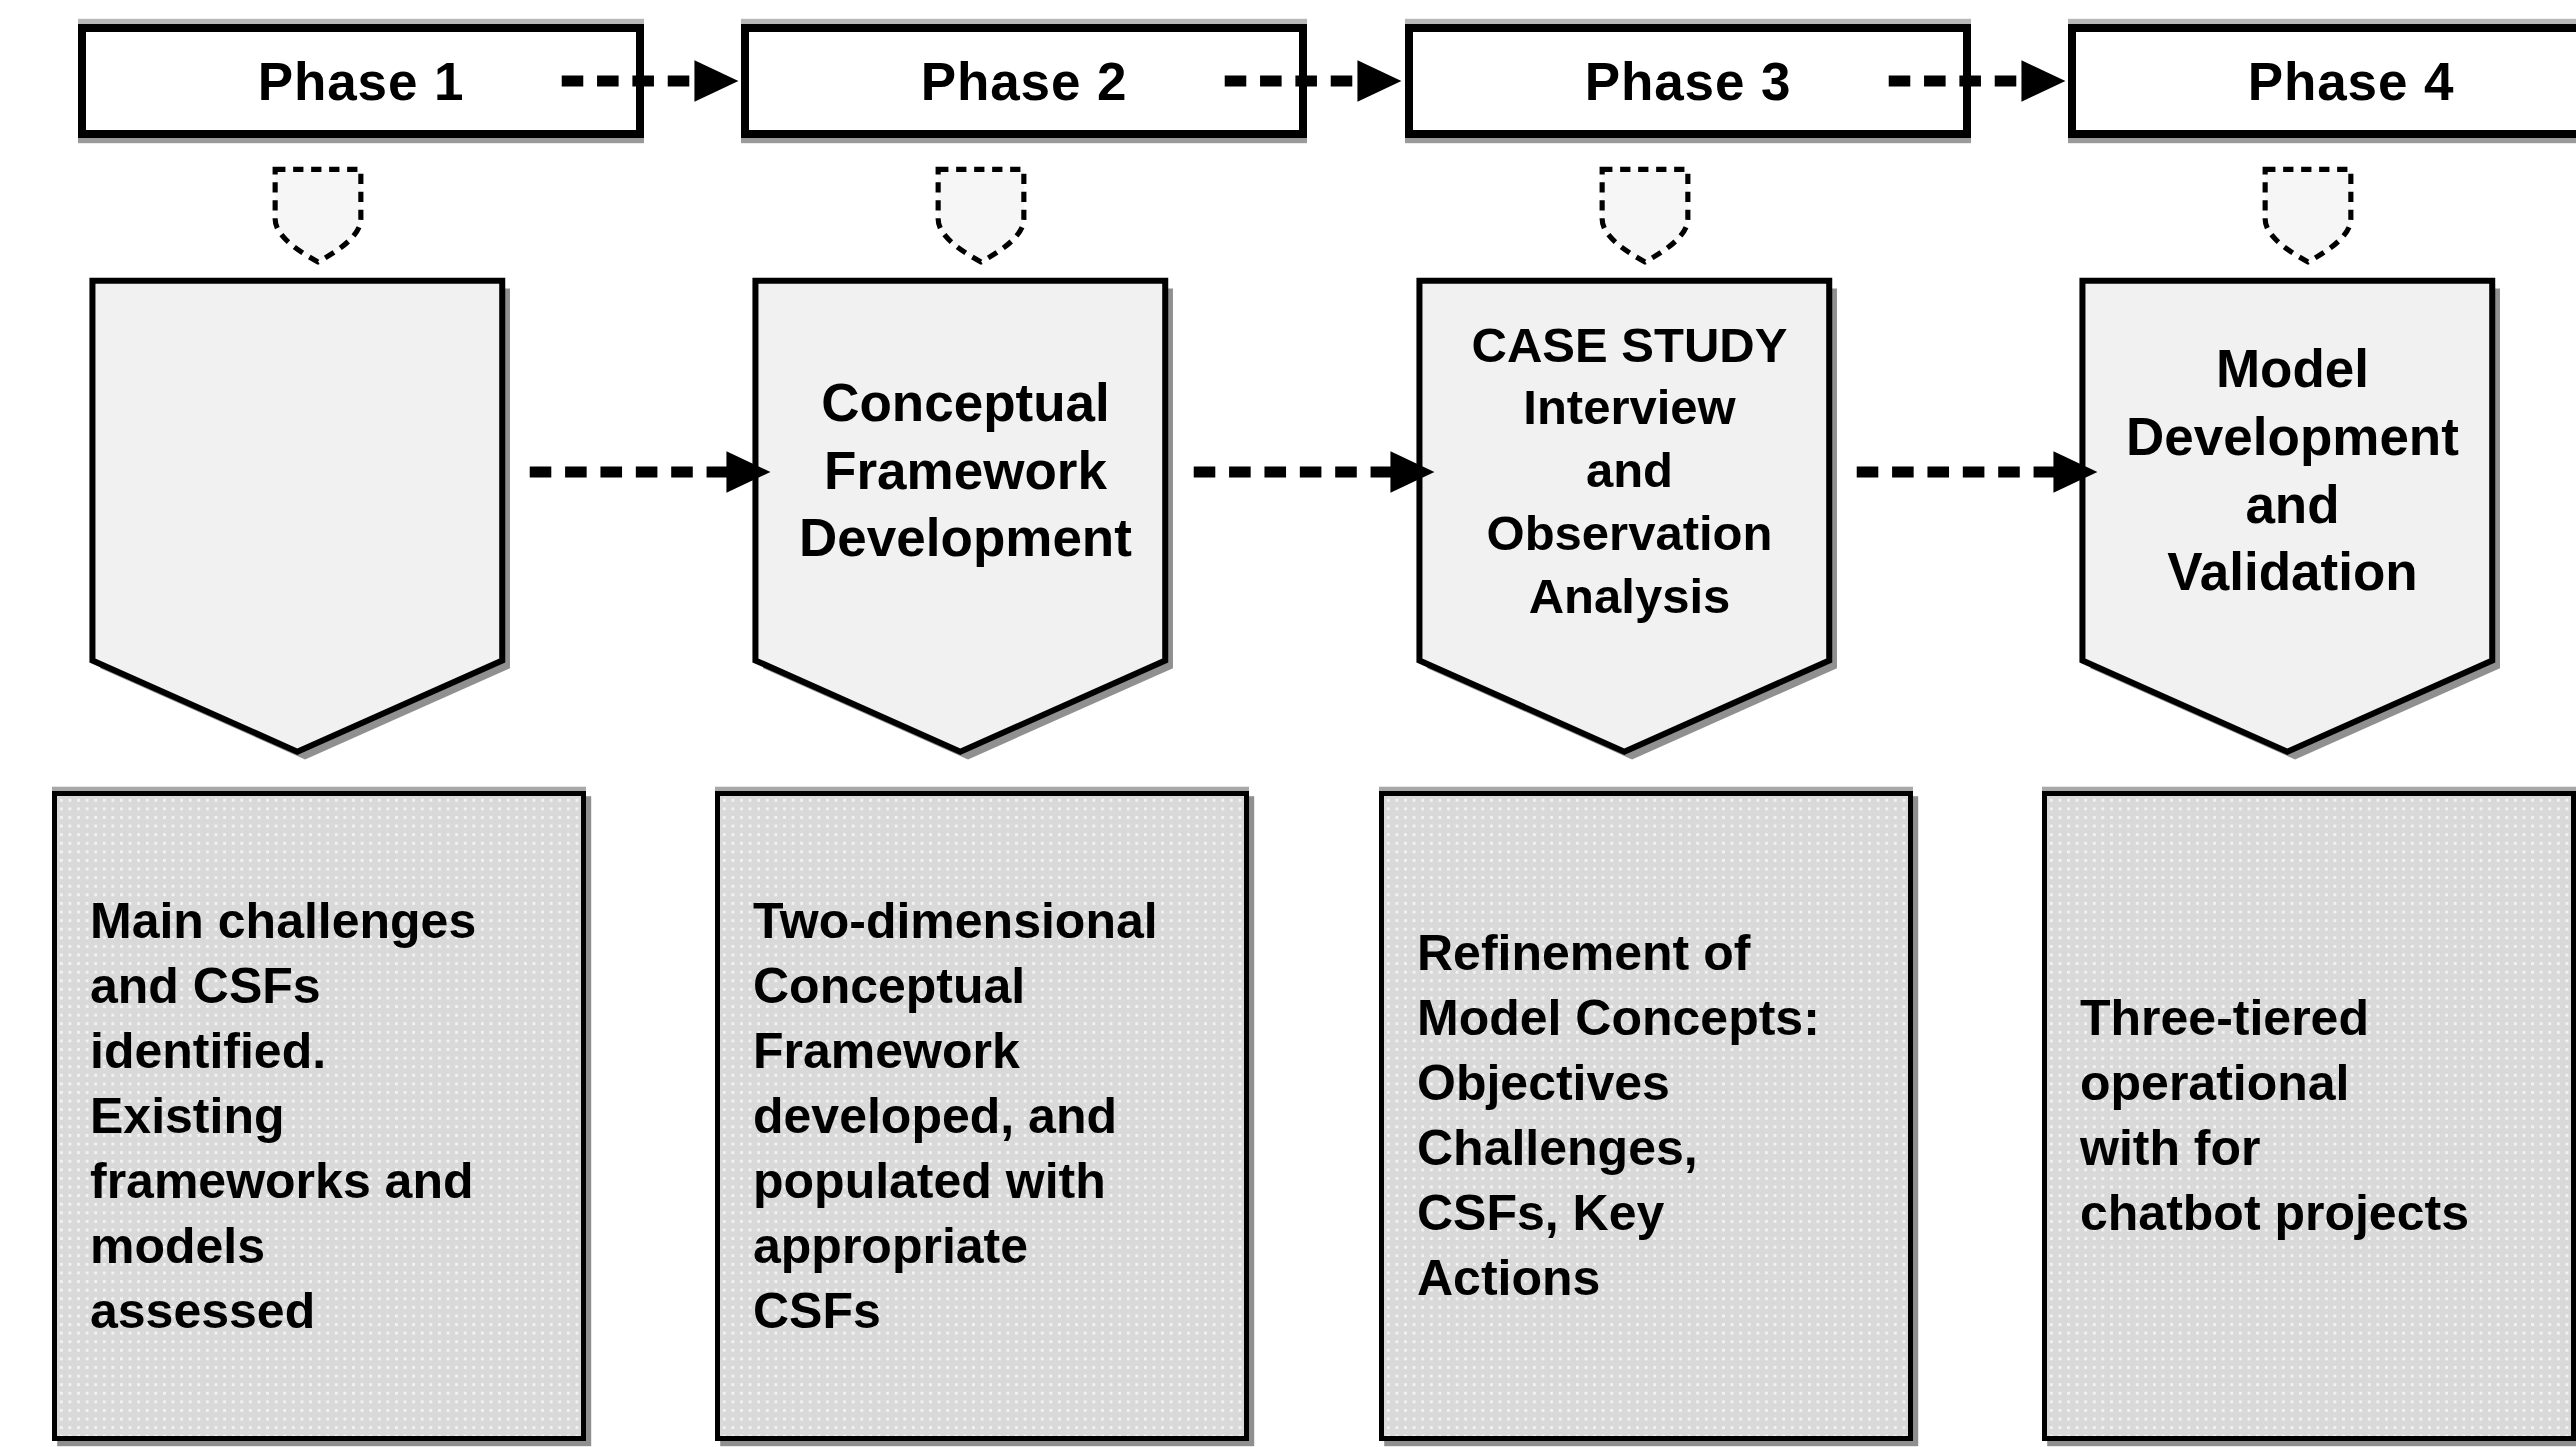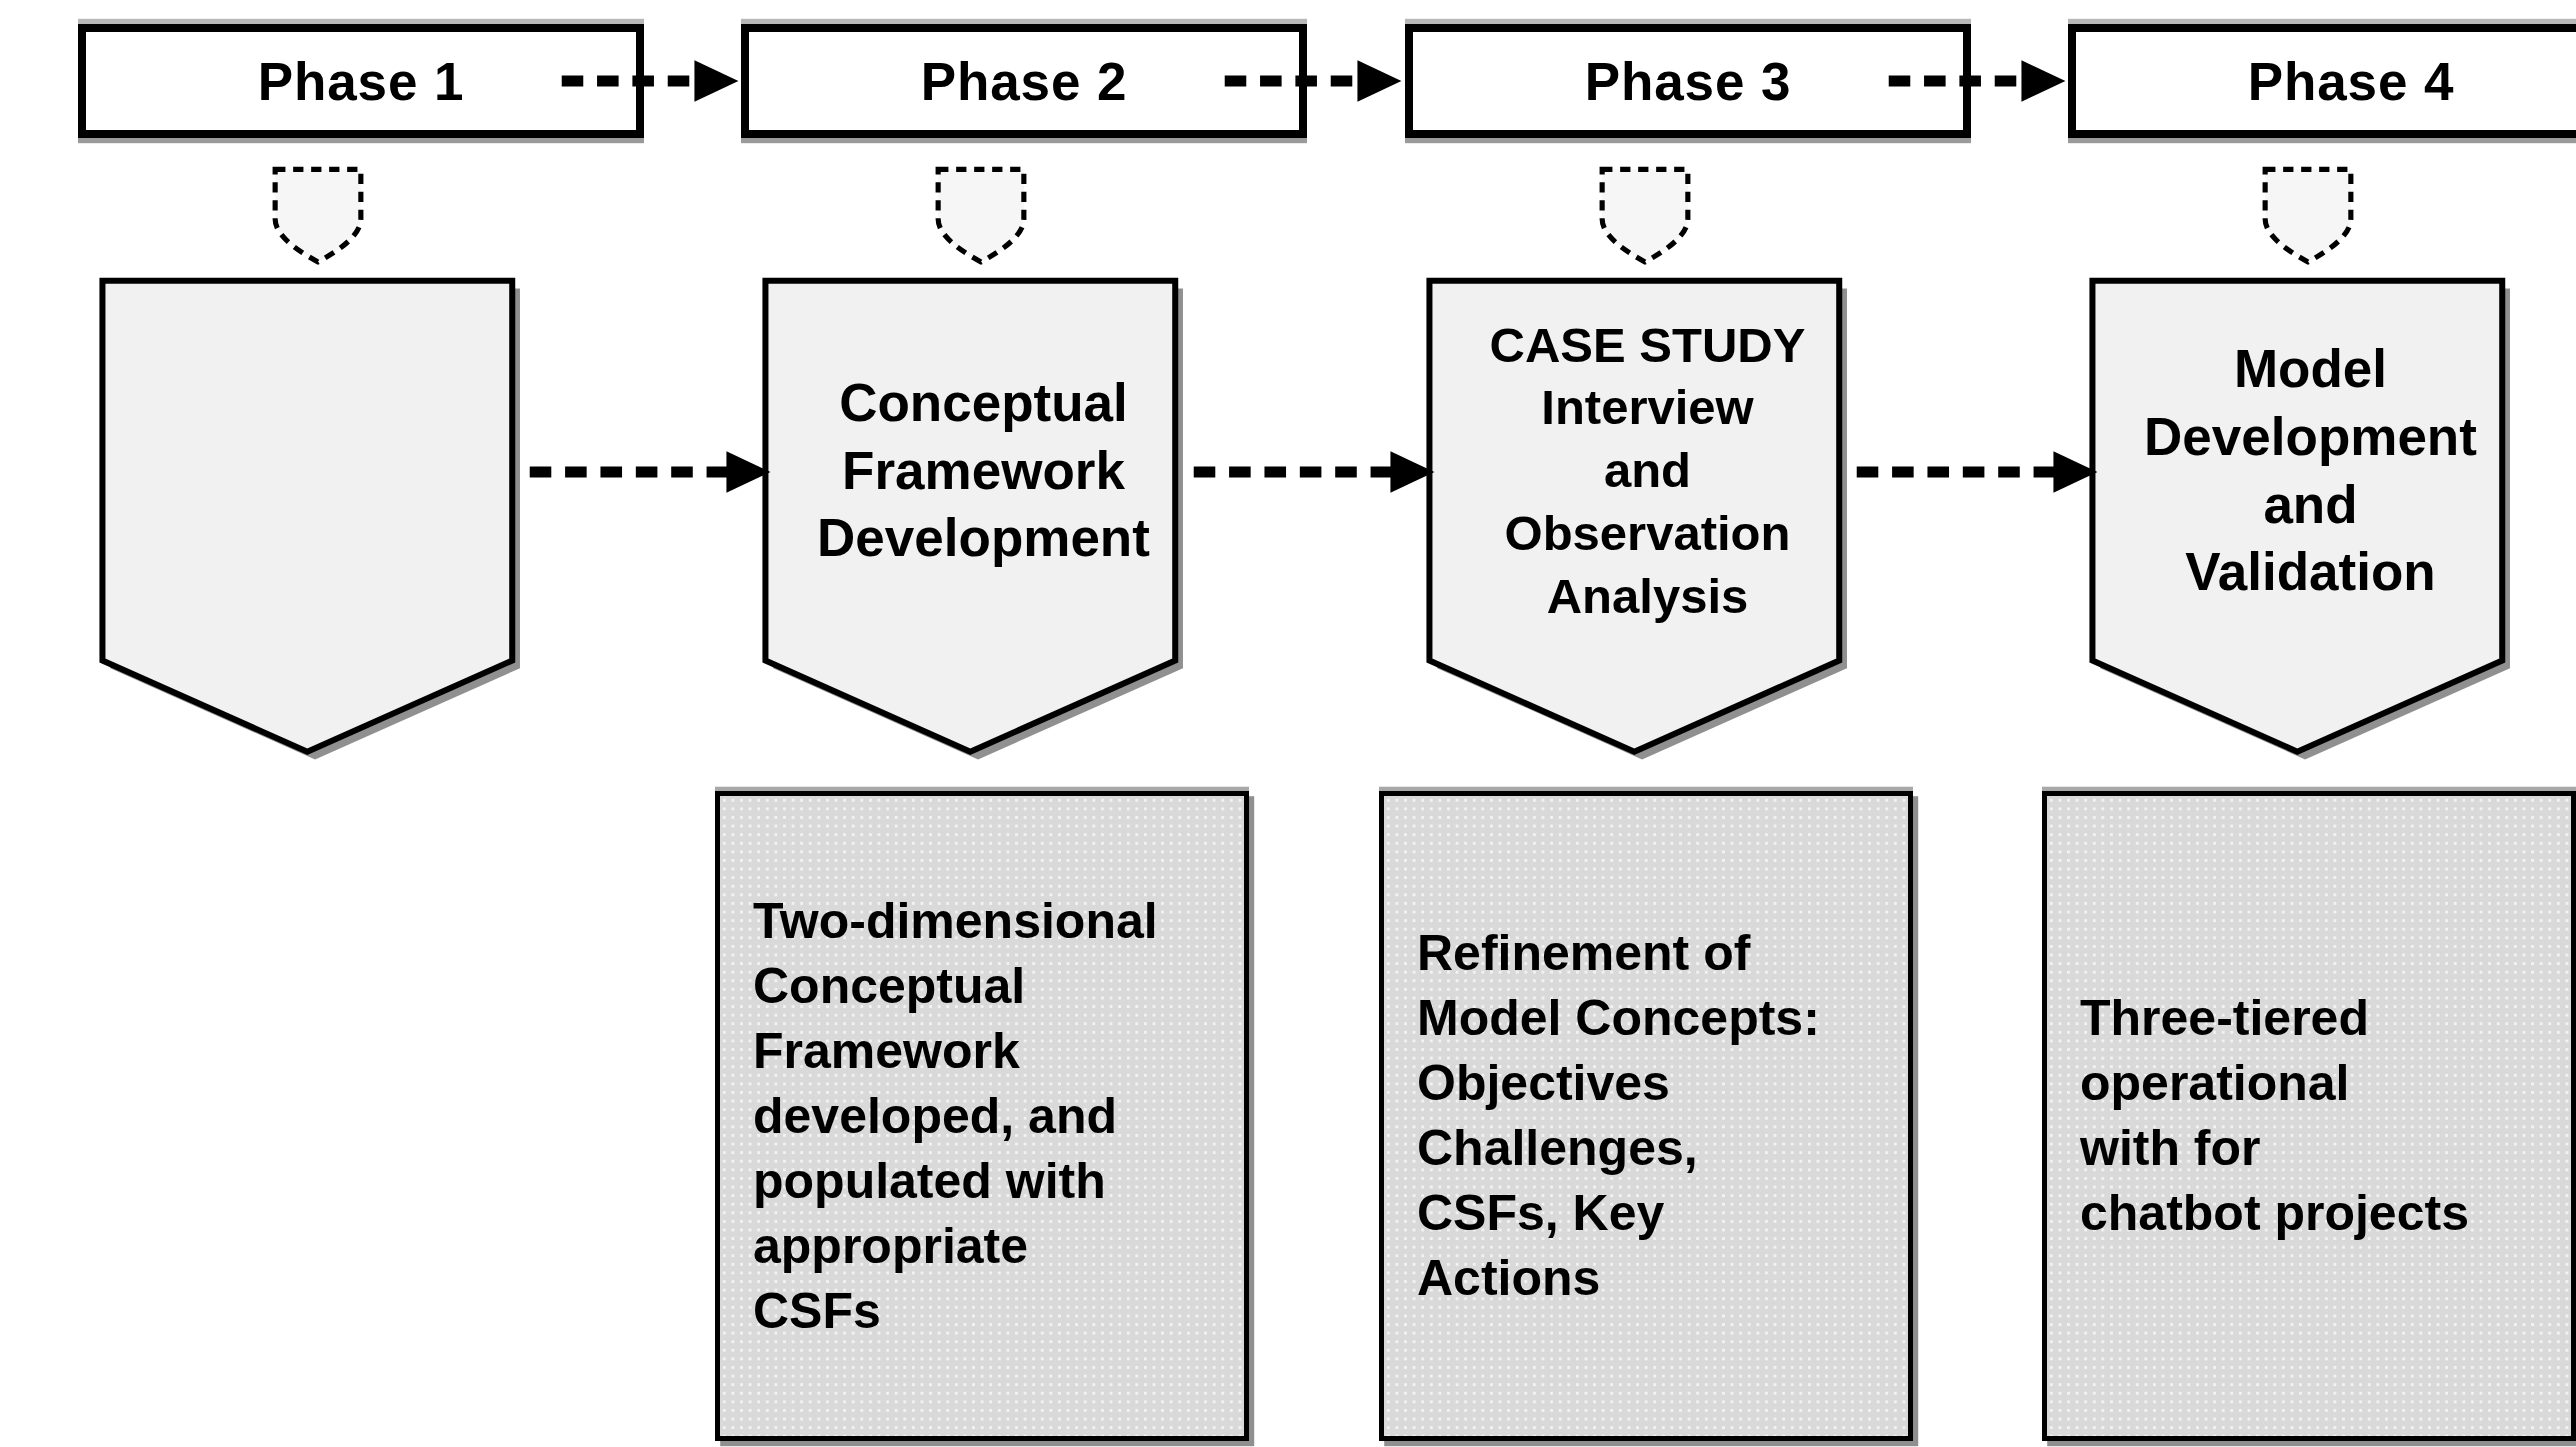--- a/index.html
+++ b/index.html
@@ -45,24 +45,23 @@
   .shield {
     position: absolute;
     top: 164px;
     left: 244px;
   }
 
   
   .banner {
     position: absolute;
     top: 277px;
-    left: 73px;
+    left: 63px;
     width: 427px;
     height: 488px;
-    padding-left: 16px;
   }
   .banner svg { position: absolute; left: 0; top: 0; }
   .banner-text {
     position: absolute;
     left: 12px;
     right: 12px;
     top: 0;
     height: 387px;
     display: flex;
     align-items: center;
@@ -108,20 +107,29 @@
     </div>
     <svg class="shield" width="96" height="105" viewBox="0 0 112 122">
       <path d="M6,6 H106 V64 Q106,87 56,114 Q6,87 6,64 Z" stroke="#000000" stroke-width="6" stroke-dasharray="12 9" fill="#f6f6f6"></path>
     </svg>
     <div class="banner">
       <svg width="427" height="488" viewBox="0 0 496 566">
         <polygon points="13,13 489,13 489,454 251,560 13,454" fill="#909090"></polygon>
         <polygon points="4,4 480,4 480,445 242,551 4,445" stroke="#000000" stroke-width="7" fill="#f1f1f1"></polygon>
       </svg>
     </div>
+    <div class="obox">
+      <div>Main challenges
+and CSFs
+identified.
+Existing
+frameworks and
+models
+assessed</div>
+    </div>
   </div>
 
   <div class="col col2">
     <div class="hbox">
       <span>Phase 2</span>
     </div>
     <svg class="shield" width="96" height="105" viewBox="0 0 112 122">
       <path d="M6,6 H106 V64 Q106,87 56,114 Q6,87 6,64 Z" stroke="#000000" stroke-width="6" stroke-dasharray="12 9" fill="#f6f6f6"></path>
     </svg>
     <div class="banner">

